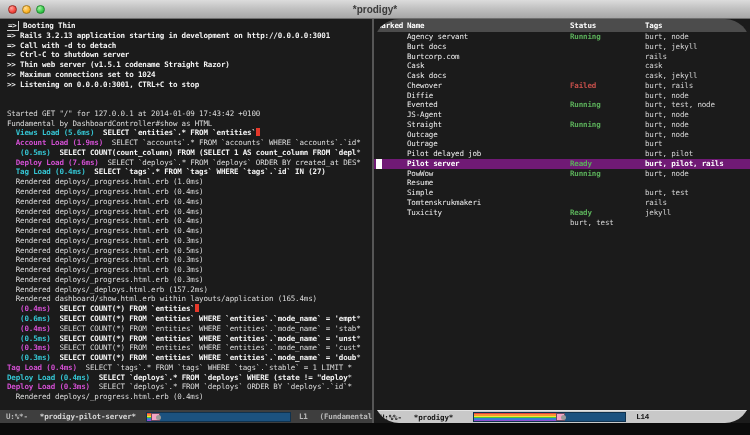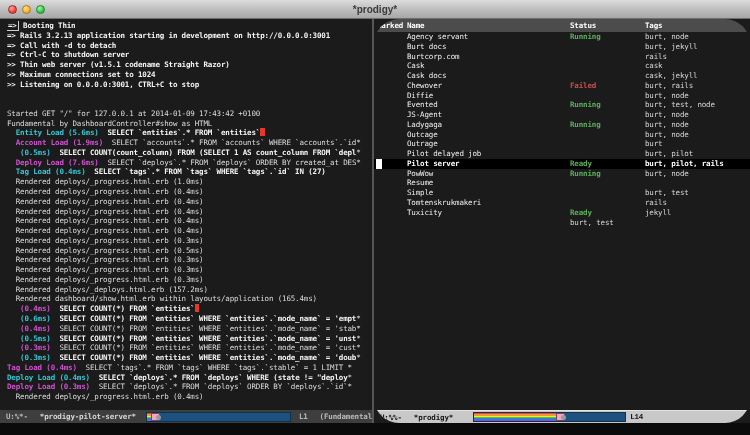--- a/index.html
+++ b/index.html
@@ -32,42 +32,42 @@
   .cursor-block{display:inline-block;width:4.3px;height:8px;background:#e5382a;vertical-align:-1px;}
   
   .thead,.row{display:grid;grid-template-columns:30px 163px 75px 1fr;padding-left:3px;
               font-size:7.5px;letter-spacing:-0.15px;}
   .thead{height:13px;background:#4c4c4c;color:#ffffff;font-weight:bold;align-items:center;}
   .row{height:9.78px;line-height:9.78px;position:relative;color:#d8d8d8;}
   .row .name{font-weight:normal;color:#f0f0f0;white-space:pre;}
   .row .status{font-weight:bold;}
   .status-green{color:#5bb05a;}
   .status-red{color:#c7504b;}
-  .row.selected{background:#000000;}
+  .row.selected{background:#701a75;}
   .row.selected .tags,.row.selected .name{color:#ffffff;font-weight:bold;}
   .point-cursor{position:absolute;left:2px;top:0;width:6px;height:9.78px;background:#ffffff;}
   .filler{flex:1;}
   
   .modeline{height:13px;display:flex;align-items:center;font-size:7.5px;letter-spacing:-0.15px;
             font-weight:bold;white-space:pre;overflow:hidden;box-sizing:border-box;}
   .modeline-left{background:#3e3e3e;color:#b9b9b9;}
   .modeline-left .buffer{color:#d6d6d6;}
   .modeline-right{background:#c8c8c8;color:#161616;border-top:1px solid #e2e2e2;}
   .ml-prefix{margin-left:6px;}
   .buffer{margin-left:12px;}
   .nyan{height:10px;border:1px solid #10324e;background:#1c527f;display:flex;box-sizing:border-box;}
   .nyan-left{width:150px;margin-left:10px;}
   .nyan-right{width:153px;margin-left:20px;}
   .nyan .rainbow{height:100%;background:linear-gradient(to bottom,
      #e6413a 0 17%,#f79533 17% 34%,#f7e733 34% 50%,#4ccb35 50% 67%,#3a7bd5 67% 84%,#8a4fd0 84% 100%);}
   .nyan .cat{width:9px;height:8px;margin-top:0px;background:#f4a4c6;border:1px solid #6b4a60;box-sizing:border-box;position:relative;}
   .nyan .cat:after{content:"";position:absolute;right:-2px;top:1px;width:5px;height:5px;border-radius:50%;background:#9a9a9a;}
   .ml-line{margin-left:8px;}
   .ml-mode{margin-left:12px;}
-  .modeline-right .ml-line{margin-left:4px;font-family:Liberation Mono, monospace;}
+  .modeline-right .ml-line{margin-left:10px;font-family:Liberation Mono, monospace;}
   .modeline-right .ml-mode{margin-left:22px;margin-top:47px;}
   
   .minibuffer{height:12px;background:#0b0b0b;}
 </style>
 </head>
 <body>
 
 <div class="window">
 
   <div class="titlebar">
@@ -87,21 +87,21 @@
           <div class="line"><span class="seg-b">=&gt; Rails 3.2.13 application starting in development on http://0.0.0.0:3001</span></div>
           <div class="line"><span class="seg-b">=&gt; Call with -d to detach</span></div>
           <div class="line"><span class="seg-b">=&gt; Ctrl-C to shutdown server</span></div>
           <div class="line"><span class="seg-b">&gt;&gt; Thin web server (v1.5.1 codename Straight Razor)</span></div>
           <div class="line"><span class="seg-b">&gt;&gt; Maximum connections set to 1024</span></div>
           <div class="line"><span class="seg-b">&gt;&gt; Listening on 0.0.0.0:3001, CTRL+C to stop</span></div>
           <div class="line"></div>
           <div class="line"></div>
           <div class="line"><span class="seg-w">Started GET "/" for 127.0.0.1 at 2014-01-09 17:43:42 +0100</span></div>
           <div class="line"><span class="seg-w">Fundamental by DashboardController#show as HTML</span></div>
-          <div class="line"><span class="seg-c">  Entity Load (5.6ms)</span><span class="seg-b">  SELECT `entities`.* FROM `entities`</span><span class="cursor-block"></span></div>
+          <div class="line"><span class="seg-c">  Views Load (5.6ms)</span><span class="seg-b">  SELECT `entities`.* FROM `entities`</span><span class="cursor-block"></span></div>
           <div class="line"><span class="seg-m">  Account Load (1.9ms)</span><span class="seg-w">  SELECT `accounts`.* FROM `accounts` WHERE `accounts`.`id</span><span class="seg-w">*</span></div>
           <div class="line"><span class="seg-c">   (0.5ms)</span><span class="seg-b">  SELECT COUNT(count_column) FROM (SELECT 1 AS count_column FROM `depl</span><span class="seg-w">*</span></div>
           <div class="line"><span class="seg-m">  Deploy Load (7.6ms)</span><span class="seg-w">  SELECT `deploys`.* FROM `deploys` ORDER BY created_at DES</span><span class="seg-w">*</span></div>
           <div class="line"><span class="seg-c">  Tag Load (0.4ms)</span><span class="seg-b">  SELECT `tags`.* FROM `tags` WHERE `tags`.`id` IN (27)</span></div>
           <div class="line"><span class="seg-w">  Rendered deploys/_progress.html.erb (1.0ms)</span></div>
           <div class="line"><span class="seg-w">  Rendered deploys/_progress.html.erb (0.4ms)</span></div>
           <div class="line"><span class="seg-w">  Rendered deploys/_progress.html.erb (0.4ms)</span></div>
           <div class="line"><span class="seg-w">  Rendered deploys/_progress.html.erb (0.4ms)</span></div>
           <div class="line"><span class="seg-w">  Rendered deploys/_progress.html.erb (0.4ms)</span></div>
           <div class="line"><span class="seg-w">  Rendered deploys/_progress.html.erb (0.4ms)</span></div>
@@ -194,21 +194,21 @@
             <span class="tags">burt, test, node</span>
           </div>
           <div class="row">
             <span class="marked"></span>
             <span class="name">JS-Agent</span>
             <span class="status status-green"></span>
             <span class="tags">burt, node</span>
           </div>
           <div class="row">
             <span class="marked"></span>
-            <span class="name">Ladygaga</span>
+            <span class="name">Straight</span>
             <span class="status status-green">Running</span>
             <span class="tags">burt, node</span>
           </div>
           <div class="row">
             <span class="marked"></span>
             <span class="name">Outcage</span>
             <span class="status status-green"></span>
             <span class="tags">burt, node</span>
           </div>
           <div class="row">

